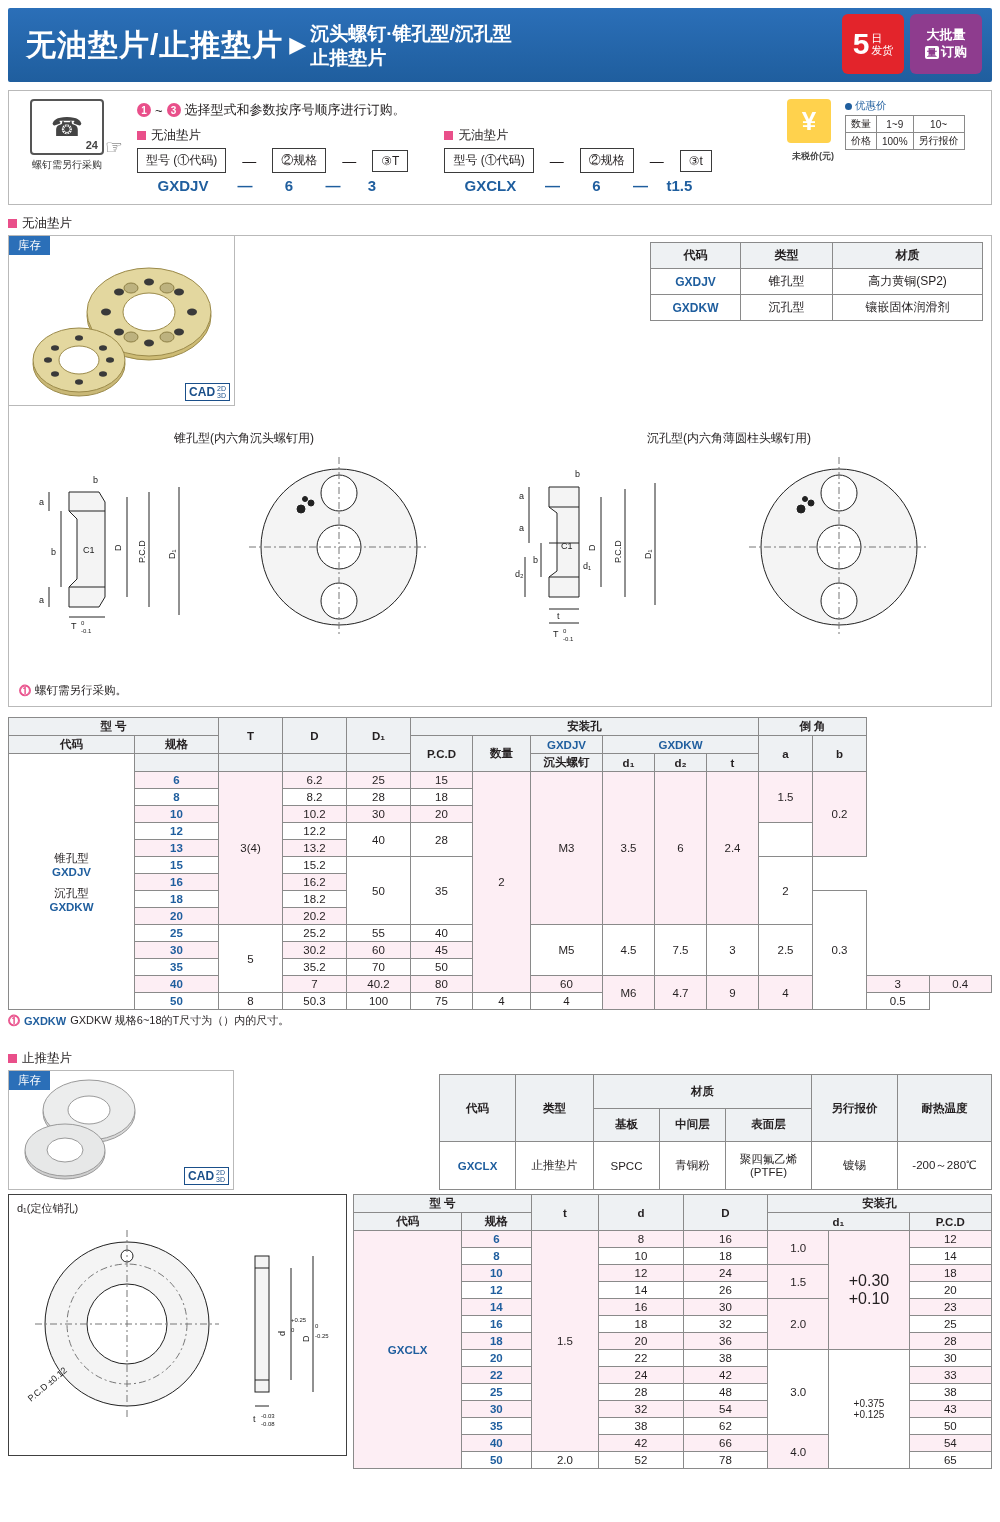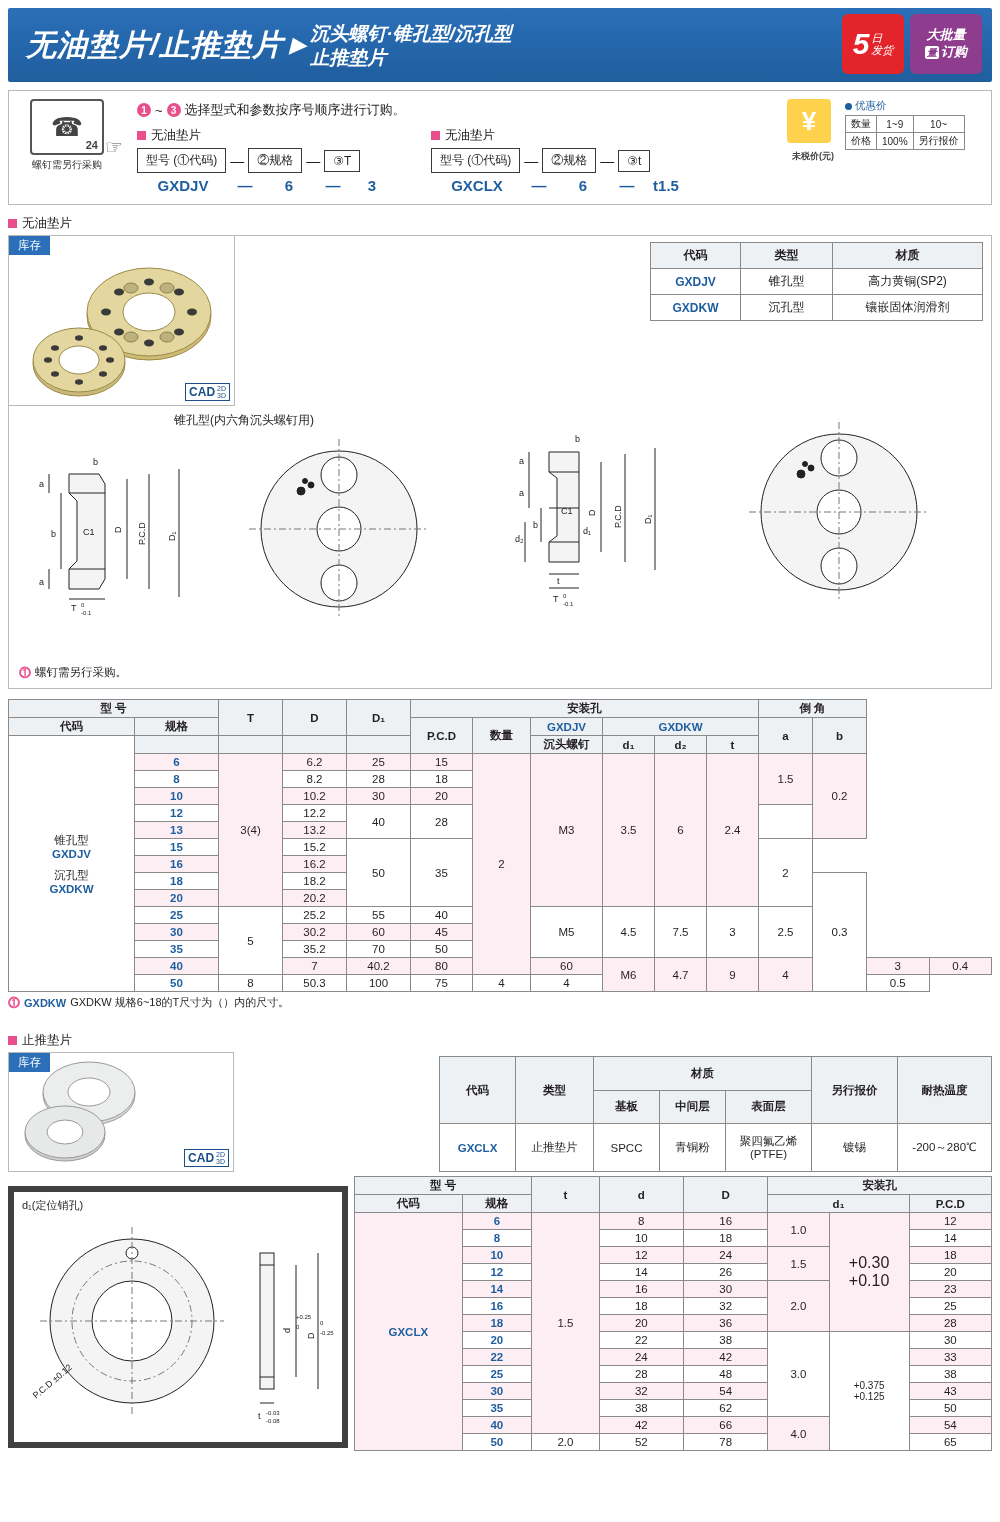--- a/index.html
+++ b/index.html
@@ -15,21 +15,20 @@
 
   
   .header {
     margin: 8px 8px 0 8px;
     background: linear-gradient(#2b6fb8, #1f5e9e);
     height: 74px;
     display: flex;
     align-items: center;
     position: relative;
     border-radius: 2px;
-    font-style: italic;
   }
   .header-title {
     color: #fff;
     font-size: 30px;
     font-weight: bold;
     padding-left: 18px;
     letter-spacing: 1px;
     white-space: nowrap;
   }
   .header-arrow {
@@ -113,21 +112,21 @@
     width: 14px; height: 14px;
     border-radius: 50%;
     background: #e94f8a;
     color: #fff;
     font-size: 10px;
     font-weight: bold;
   }
   .order-groups { display: flex; gap: 36px; }
   .og-title { font-size: 12.5px; margin-bottom: 4px; display:flex; align-items:center; gap:5px;}
   .sq-pink { width: 9px; height: 9px; background: #e94f8a; display:inline-block;}
-  .og-row { display: flex; align-items: center; gap: 4px; }
+  .og-row { display: flex; align-items: center; gap: 16px; }
   .og-cell {
     border: 1px solid #3b3b3b;
     padding: 3px 8px;
     font-size: 12px;
     display: flex; align-items:center; gap: 3px;
     background:#fff;
   }
   .og-dash { font-size: 14px; }
   .og-vals {
     display: flex; align-items: center; gap: 6px;
@@ -424,21 +423,21 @@
             <td class="code-blue">GXDKW</td>
             <td>沉孔型</td>
             <td>镶嵌固体润滑剂</td>
           </tr>
         </tbody>
           </table>
       </div>
     </div>
 
     <div class="diagram-area">
-      <div style="display:flex; padding-top:6px;">
+      <div style="display:flex; padding-top:6px;margin-top:18px;">
         <div style="width:470px">
           <div class="diag-title">锥孔型(内六角沉头螺钉用)</div>
           <svg width="470" height="230" viewBox="0 0 470 230">
             <g stroke="#222" fill="none" stroke-width="1">
 
               <path d="M60 45 L90 45 L96 55 L96 150 L90 160 L60 160 L60 140 L68 132 L68 72 L60 64 Z" fill="#f4f4f4"></path>
               <line x1="60" y1="64" x2="96" y2="64"></line>
               <line x1="60" y1="140" x2="96" y2="140"></line>
 
               <line x1="40" y1="45" x2="40" y2="64" stroke="#222"></line>
@@ -469,20 +468,21 @@
               <text x="166" y="112" transform="rotate(-90 166 112)">D₁</text>
               <text x="62" y="182">T</text>
               <text x="72" y="178" font-size="6">0</text>
               <text x="72" y="186" font-size="6">-0.1</text>
               <text x="84" y="36">b</text>
             </g>
           </svg>
         </div>
 
         <div style="width:500px">
+          <div class="diag-title">沉孔型(内六角薄圆柱头螺钉用)</div>
           <svg width="500" height="230" viewBox="0 0 500 230">
             <g stroke="#222" fill="none" stroke-width="1">
               <path d="M70 40 L100 40 L100 150 L70 150 L70 130 L78 124 L78 66 L70 60 Z" fill="#f4f4f4"></path>
               <line x1="70" y1="60" x2="100" y2="60"></line>
               <line x1="70" y1="130" x2="100" y2="130"></line>
               <line x1="70" y1="96" x2="100" y2="96"></line>
               <line x1="50" y1="40" x2="50" y2="60"></line>
               <line x1="50" y1="96" x2="50" y2="60"></line>
               <line x1="62" y1="96" x2="62" y2="130"></line>
               <line x1="46" y1="110" x2="46" y2="150"></line>
@@ -727,21 +727,21 @@
 (PTFE)</td>
             <td>镀锡</td>
             <td>-200～280℃</td>
           </tr>
         </tbody>
           </table>
       </div>
     </div>
 
     <div style="display:flex; align-items:flex-start; margin-top:4px;">
-      <div style="width:340px; border:6px solid #404040; height:262px; position:relative;margin-top:10px;">
+      <div style="width:340px; border:1px solid #404040; height:262px; position:relative;">
         <div style="font-size:11px; padding:6px 0 0 8px;">d₁(定位销孔)</div>
         <svg width="336" height="226" viewBox="0 0 336 226">
           <g stroke="#222" fill="none">
             <circle cx="118" cy="108" r="82" fill="#f4f4f4"></circle>
             <circle cx="118" cy="108" r="40" fill="#fff"></circle>
             <circle cx="118" cy="40" r="6" fill="#fff"></circle>
             <line x1="118" y1="14" x2="118" y2="202" stroke="#777" stroke-dasharray="7,3,2,3"></line>
             <line x1="26" y1="108" x2="210" y2="108" stroke="#777" stroke-dasharray="7,3,2,3"></line>
             <circle cx="118" cy="108" r="60" stroke="#777" stroke-dasharray="7,3,2,3"></circle>
 

